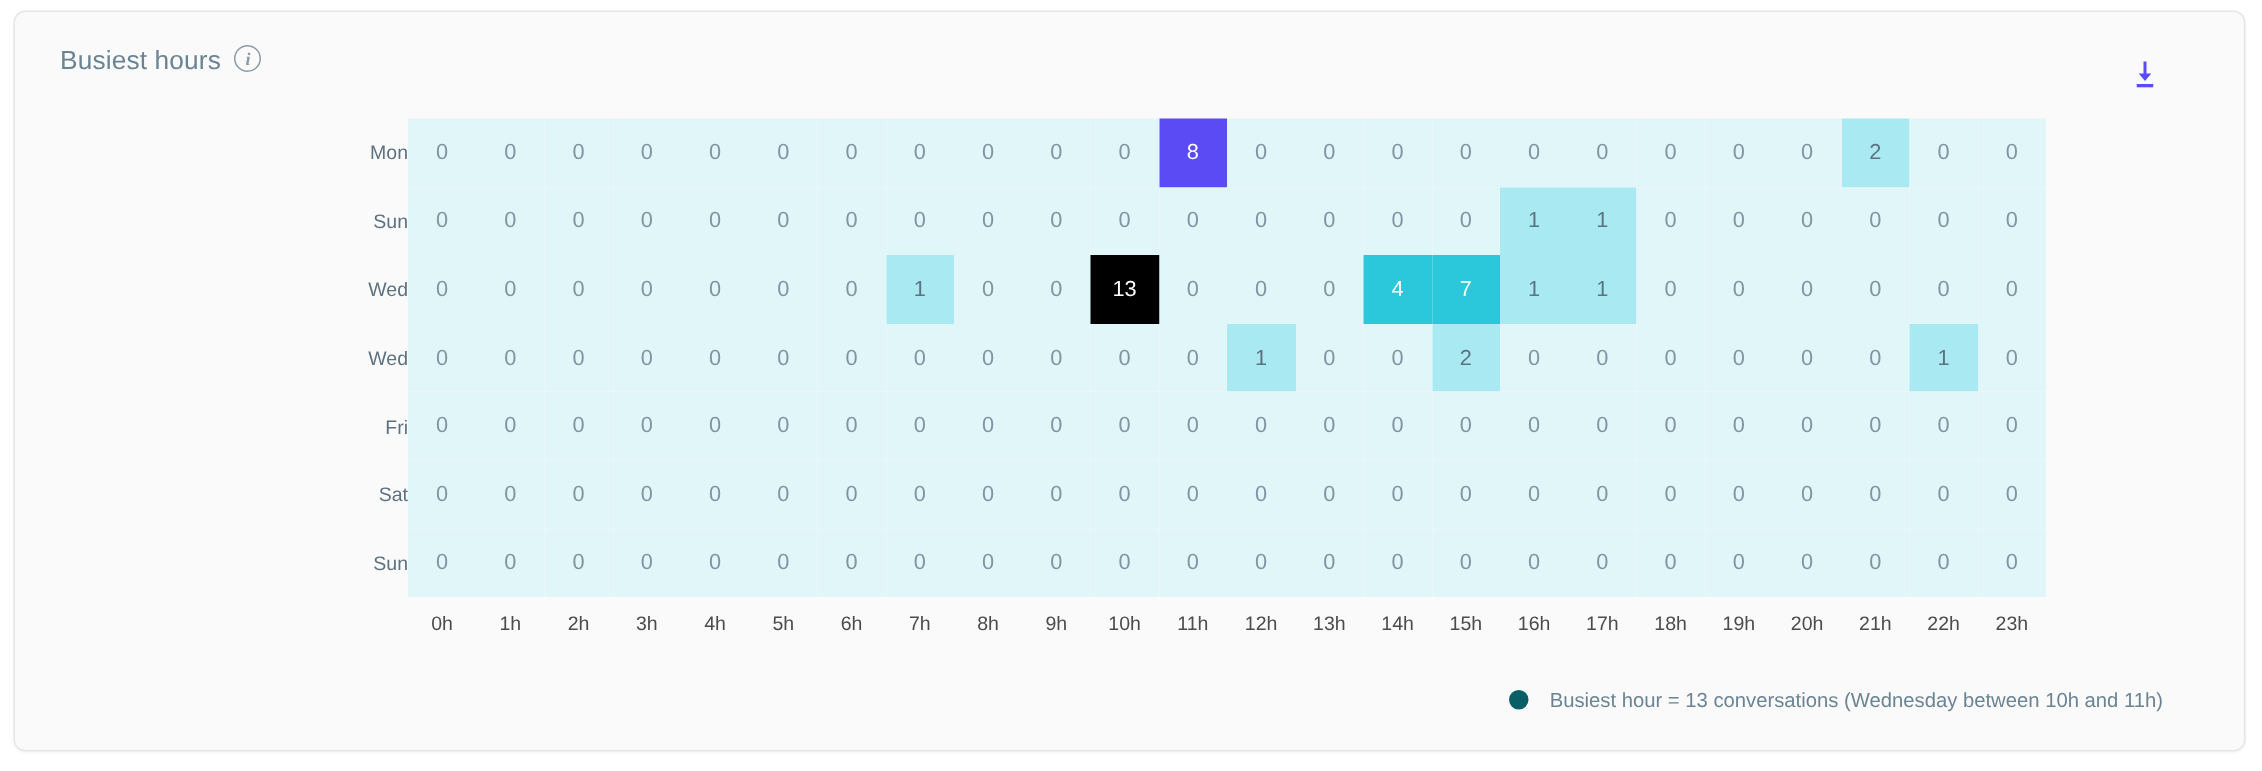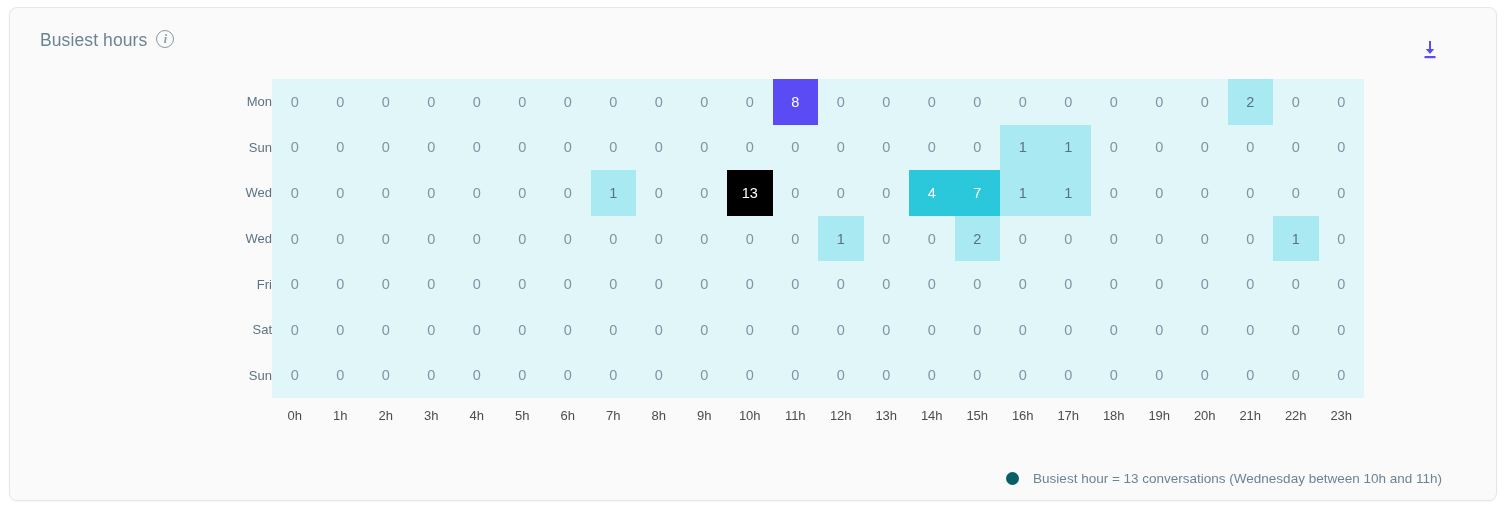--- a/index.html
+++ b/index.html
@@ -128,21 +128,21 @@
     color: #4c4c4c;
     background: transparent;
     white-space: nowrap;
   }
   th.corner { background: transparent; }
 
   
   .legend {
     position: absolute;
     right: 54px;
-    bottom: 14px;
+    bottom: 26px;
     display: flex;
     align-items: center;
     gap: 14px;
   }
   .legend-dot {
     width: 13px;
     height: 13px;
     border-radius: 50%;
     background: #0a5f66;
     flex: none;

